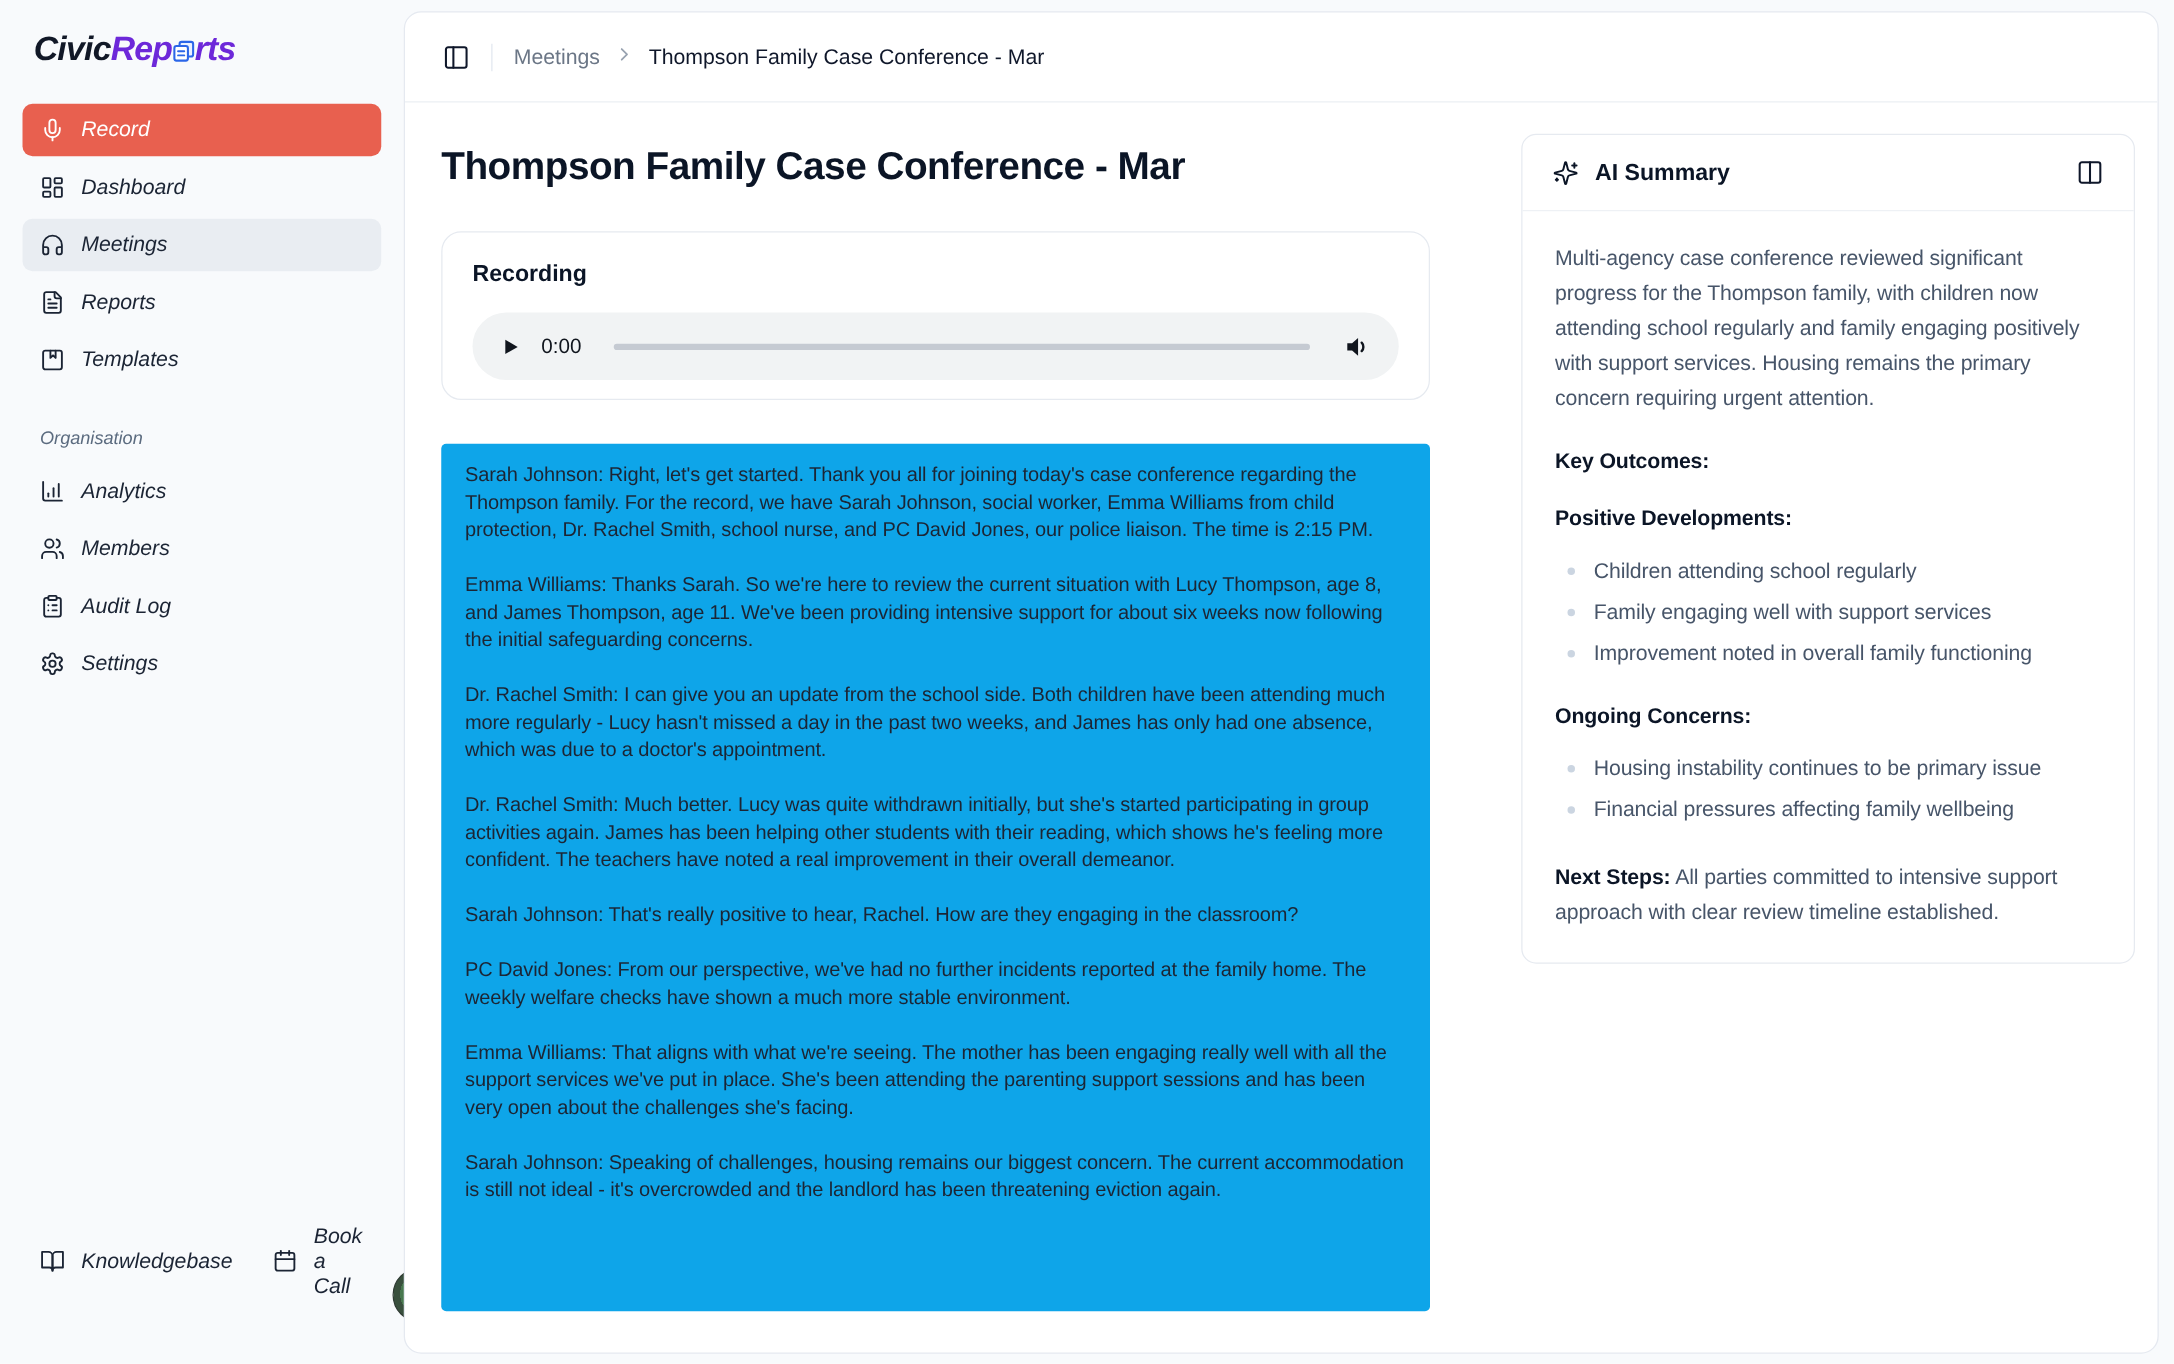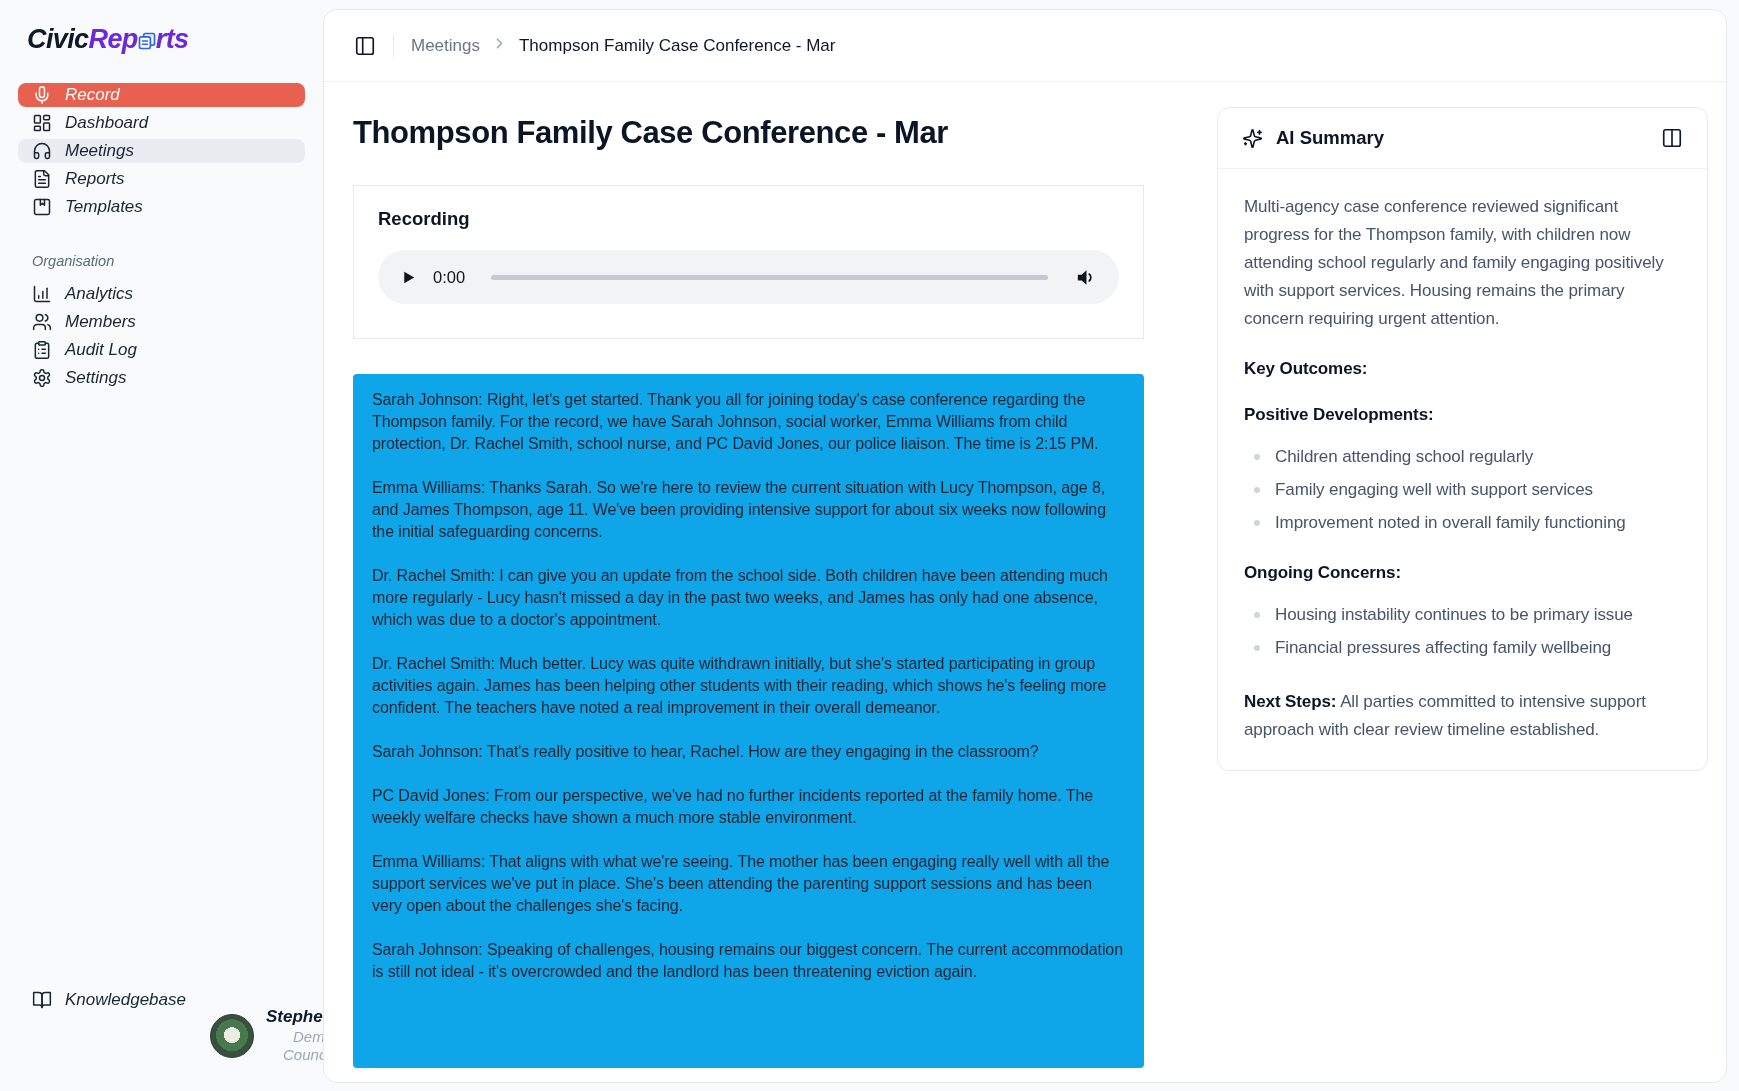--- a/index.html
+++ b/index.html
@@ -17,21 +17,21 @@
     width:323px; flex:none; display:flex; flex-direction:column;
     padding:24px 18px 24px;
     font-style:italic;
   }
   .logo { font-size:27px; font-weight:800; letter-spacing:-0.6px; margin:0 0 28px 9px; display:flex; align-items:center; }
   .logo .c1 { color:#111827; }
   .logo .c2 { color:#6d28d9; }
   .logo-doc { width:20px; height:20px; margin:3px -1px 0; }
   .nav { display:flex; flex-direction:column; gap:4px; }
   .nav-item {
-    display:flex; align-items:center; gap:13px; height:24px; padding:0 14px;
+    display:flex; align-items:center; gap:13px; height:42px; padding:0 14px;
     border-radius:8px; font-size:17px; color:#1b2434; cursor:pointer; text-decoration:none;
   }
   .nav-item svg { width:20px; height:20px; flex:none; stroke:currentColor; fill:none; stroke-width:1.8; stroke-linecap:round; stroke-linejoin:round; }
   .nav-record { background:#e8604f; color:#ffffff; }
   .nav-selected { background:#e9edf2; }
   .section-label { font-size:14.5px; color:#5b6b7f; margin:34px 14px 13px; }
   .sidebar-footer { margin-top:auto; display:flex; flex-direction:row; gap:4px; }
   .user-row { display:flex; align-items:center; gap:12px; margin-top:16px; padding:2px 2px 2px 6px; }
   .avatar {
     width:44px; height:44px; border-radius:50%; flex:none;
@@ -56,21 +56,21 @@
   .vdivider { width:1px; height:22px; background:#e2e8f0; }
   .breadcrumb { display:flex; align-items:center; gap:11px; font-size:17px; }
   .crumb-link { color:#6b7686; cursor:pointer; }
   .crumb-sep svg { width:17px; height:17px; stroke:#98a2b0; fill:none; stroke-width:2; stroke-linecap:round; stroke-linejoin:round; }
   .crumb-current { color:#0f172a; }
 
   .content { display:flex; align-items:flex-start; flex:1; padding:0 18px 0 29px; overflow:hidden; }
   .left-col { width:791px; flex:none; }
   .page-title { font-size:31px; font-weight:700; letter-spacing:-0.4px; color:#0b1526; margin:33px 0 0; }
 
-  .recording-card { margin-top:34px; border:1px solid #e6eaf0; border-radius:0; padding:22px 24px 34px; }
+  .recording-card { margin-top:34px; border:1px solid #e6eaf0; border-radius:16px; padding:22px 24px 15px; }
   .recording-title { font-size:18.5px; font-weight:700; color:#0b1526; }
   .audio-player { margin-top:20px; height:54px; border-radius:27px; background:#f1f3f4; display:flex; align-items:center; padding:0 22px; }
   .play-btn { background:none; border:none; padding:0; cursor:pointer; color:#10151d; display:flex; }
   .play-btn svg { width:17px; height:17px; }
   .audio-time { font-size:16.5px; color:#10151d; margin-left:16px; }
   .audio-track { flex:1; height:5px; border-radius:3px; background:#c5cad2; margin:0 26px; cursor:pointer; }
   .volume-btn { background:none; border:none; padding:0; cursor:pointer; color:#10151d; display:flex; }
   .volume-btn svg { width:23px; height:23px; }
 
   .transcript { margin-top:35px; background:#0ea5e9; border-radius:4px; padding:15px 19px; height:694px; overflow:hidden; }
@@ -191,20 +191,29 @@
       </a>
     </nav>
 
     <div class="sidebar-footer">
       <a class="nav-item">
         <svg viewBox="0 0 24 24">
             <path d="M2 3h6a4 4 0 0 1 4 4v14a3 3 0 0 0-3-3H2z"></path>
             <path d="M22 3h-6a4 4 0 0 0-4 4v14a3 3 0 0 1 3-3h7z"></path>
           </svg>
         <span>Knowledgebase</span>
+      </a>
+      <a class="nav-item">
+        <svg viewBox="0 0 24 24">
+            <rect x="3" y="4" width="18" height="17" rx="2"></rect>
+            <path d="M8 2v4"></path>
+            <path d="M16 2v4"></path>
+            <path d="M3 10h18"></path>
+          </svg>
+        <span>Book a Call</span>
       </a>
       <div class="user-row">
         <div class="avatar"></div>
         <div class="user-meta">
           <span class="user-name">Stephen</span>
           <span class="user-org">Demo Council</span>
         </div>
         <button class="logout-btn">
           <svg viewBox="0 0 24 24">
               <path d="M9 21H5a2 2 0 0 1-2-2V5a2 2 0 0 1 2-2h4"></path>

